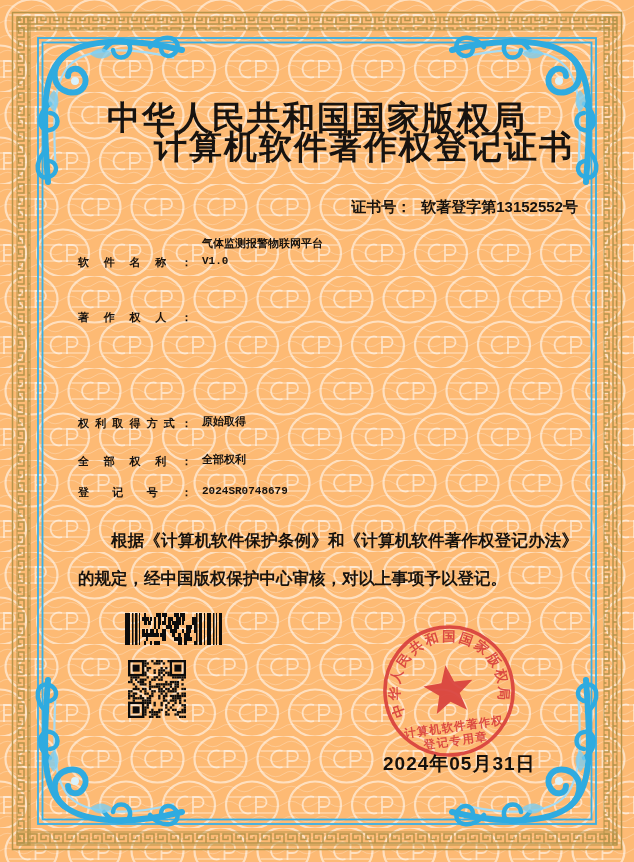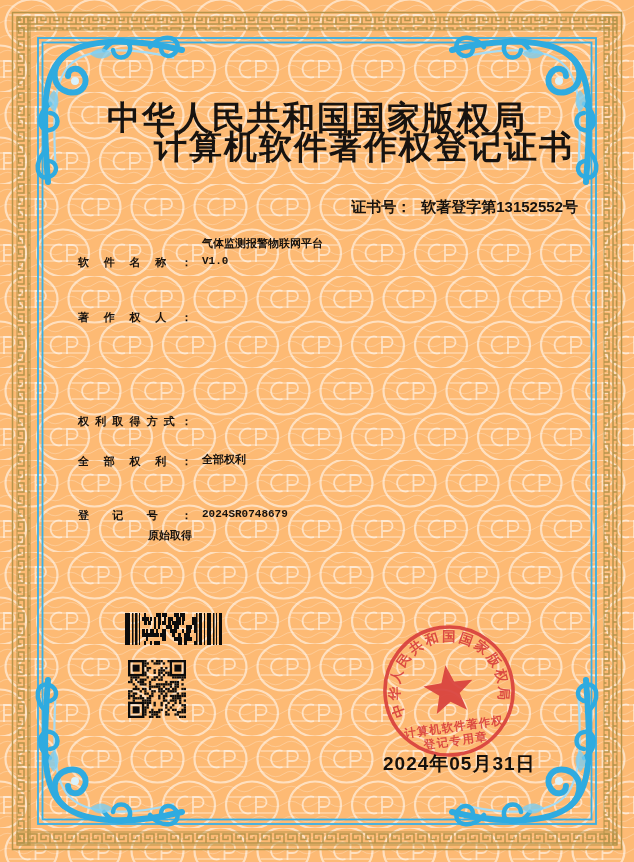--- a/index.html
+++ b/index.html
@@ -29,23 +29,23 @@
     position:absolute;left:78px;display:flex;align-items:flex-end;
     font-weight:bold;font-size:11px;color:#17120e;font-family:Liberation Mono, monospace;
   }
   .field .flabel{
     display:inline-block;width:114px;flex:0 0 114px;
     text-align:justify;text-align-last:justify;white-space:nowrap;
   }
   .field .fvalue{margin-left:10px;line-height:1.55;}
   .f-name{top:236px;}
   .f-owner{top:310px;flex-direction:column;}
-  .f-method{top:414px;flex-direction:column;}
+  .f-method{top:414px;}
   .f-scope{top:452px;}
-  .f-regno{top:506px;}
+  .f-regno{top:483px;}
   .statement{
     position:absolute;left:78px;top:521px;width:500px;
     font-size:16.5px;font-weight:bold;line-height:38px;
     text-indent:2em;color:#17120e;text-align:justify;
   }
   .barcode{position:absolute;left:125px;top:613px;}
   .qrcode{position:absolute;left:128px;top:660px;}
   .seal{
     position:absolute;left:374px;top:616px;width:150px;height:150px;
     transform:rotate(-8deg);opacity:0.92;
@@ -143,20 +143,21 @@
   </div>
   <div class="field f-scope">
     <span class="flabel">全部权利：</span>
     <span class="fvalue">全部权利</span>
   </div>
   <div class="field f-regno">
     <span class="flabel">登记号：</span>
     <span class="fvalue">2024SR0748679</span>
   </div>
 
+  <div class="statement">根据《计算机软件保护条例》和《计算机软件著作权登记办法》的规定，经中国版权保护中心审核，对以上事项予以登记。</div>
 
   <svg id="barcode" class="barcode" width="98" height="32">
       <rect x="0" y="0" width="5" height="32" fill="#0c0c0c"></rect>
       <rect x="7" y="0" width="1.5" height="32" fill="#0c0c0c"></rect>
       <rect x="10" y="0" width="2.5" height="32" fill="#0c0c0c"></rect>
       <rect x="14" y="0" width="1" height="32" fill="#0c0c0c"></rect>
       <rect x="19" y="0" width="2" height="4" fill="#0c0c0c"></rect>
       <rect x="31" y="0" width="2" height="4" fill="#0c0c0c"></rect>
       <rect x="33" y="0" width="3" height="4" fill="#0c0c0c"></rect>
       <rect x="37" y="0" width="2" height="4" fill="#0c0c0c"></rect>

